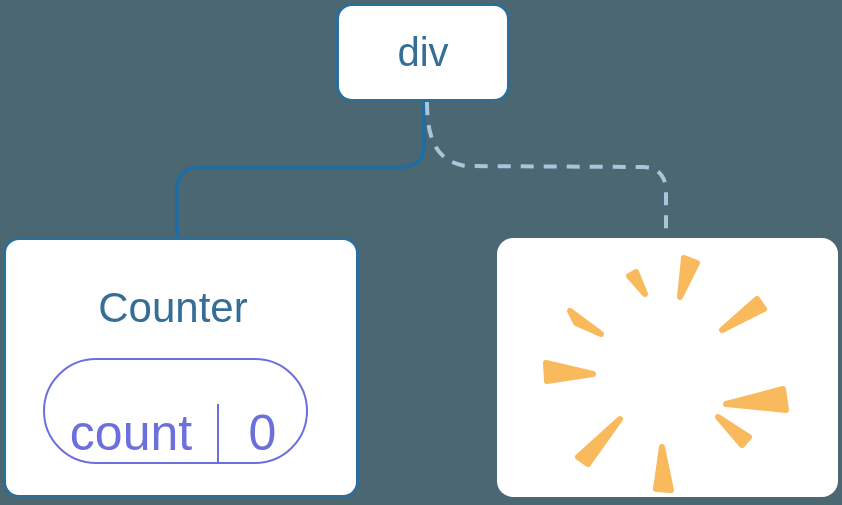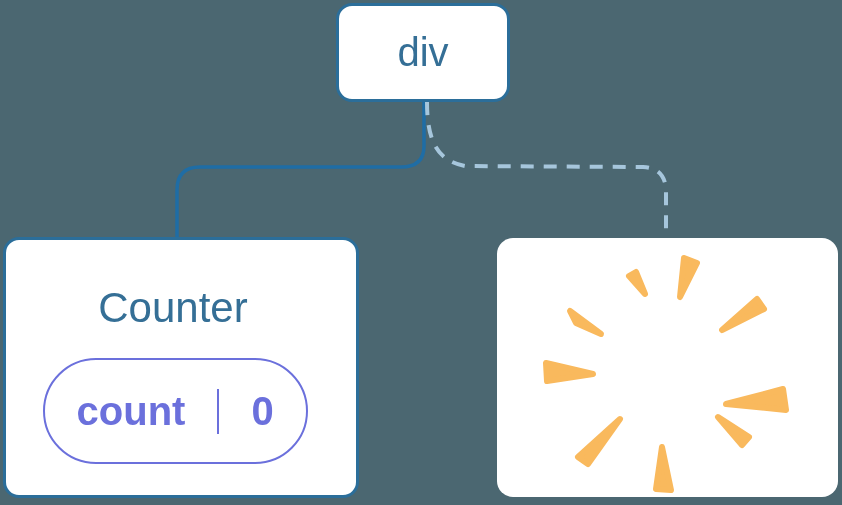--- a/index.html
+++ b/index.html
@@ -61,25 +61,24 @@
     font-weight: 500;
     color: var(--color-node_text);
   }
   .state-pill {
     position: absolute;
     left: 37px; top: 118px;
     width: 265px; height: 106px;
     border: 2.5px solid var(--color-state_accent);
     border-radius: 53px;
     display: flex;
-    align-items: center;
+    align-items: flex-end;
     overflow: hidden;
     color: var(--color-state_accent);
-    font-size: 40px;
-    font-weight: bold;
+    font-size: 50px;
   }
   .state-key {
     flex: 0 0 174px;
     border-right: 2.5px solid var(--color-state_accent);
     display: flex;
     align-items: center;
     justify-content: center;
   }
   .state-value {
     flex: 1 1 auto;

